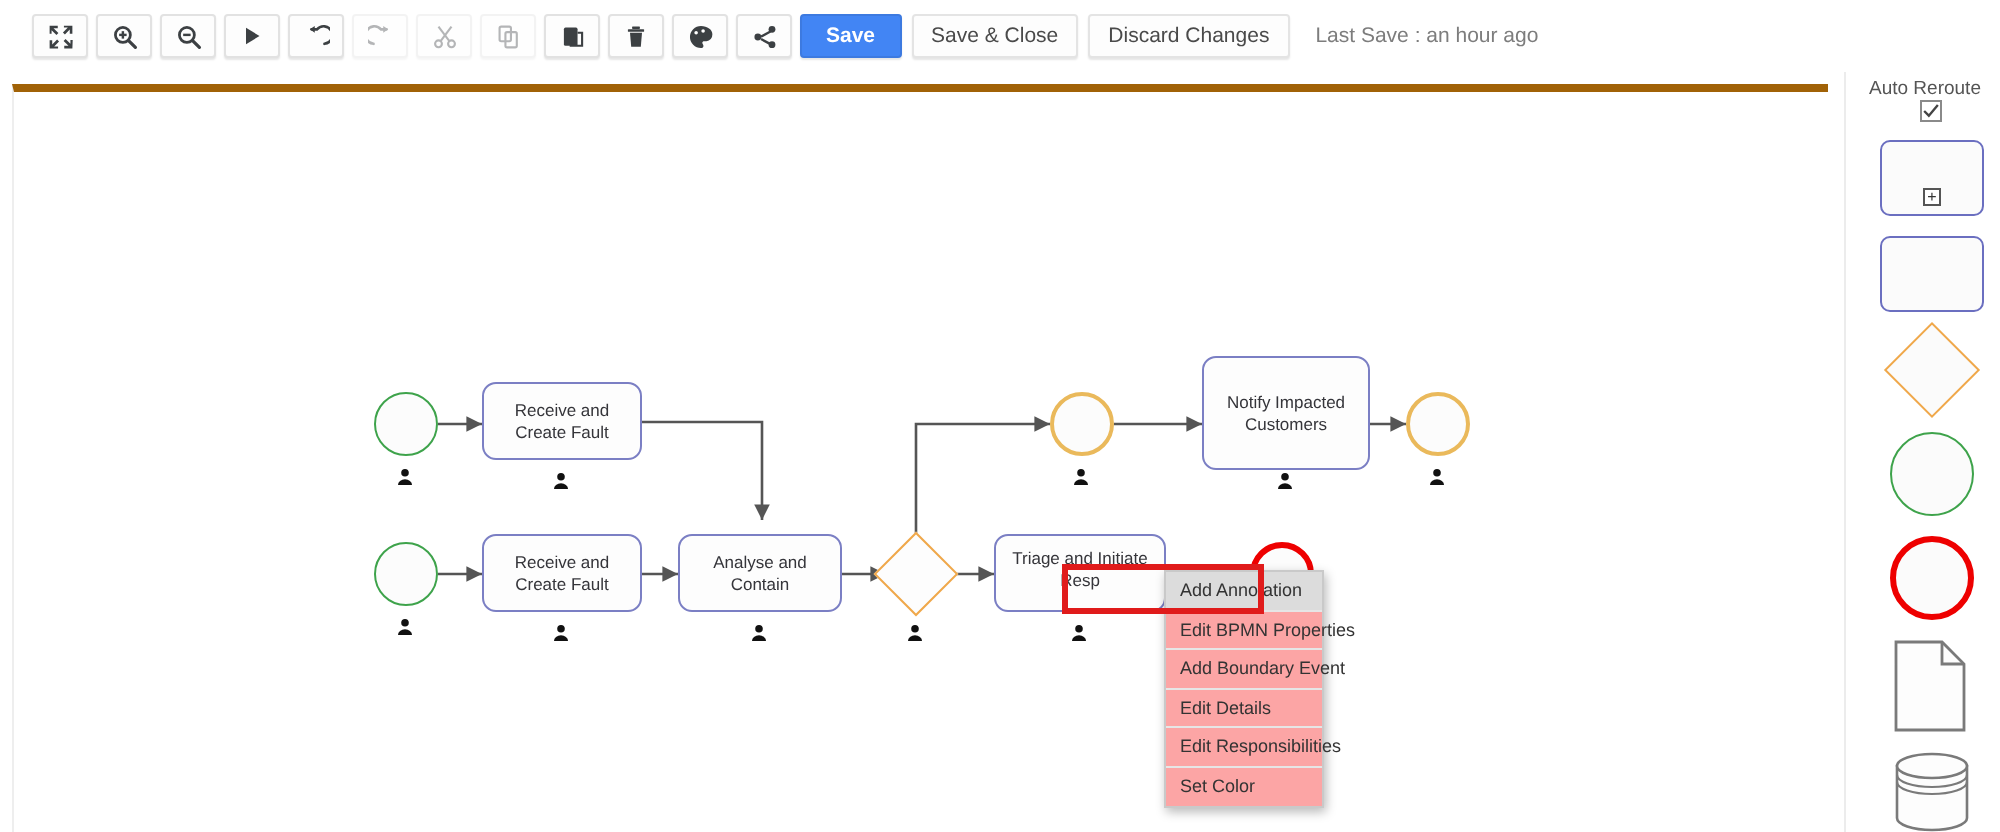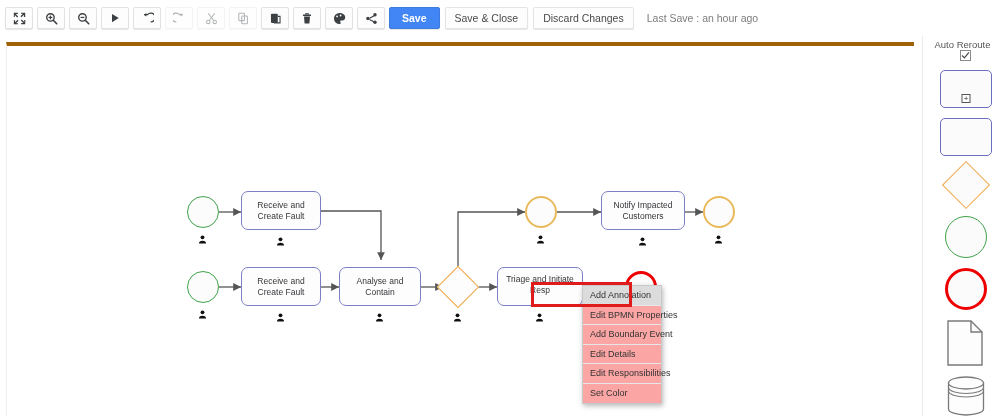--- a/index.html
+++ b/index.html
@@ -11,21 +11,21 @@
     overflow: hidden;
   }
   #app { position: relative; width: 1000px; height: 416px; background: #fff; }
 
   
   #toolbar {
     position: absolute; left: 0; top: 0;
     width: 1000px; height: 36px;
     background: #ffffff;
     display: flex; align-items: center;
-    padding-left: 5px;
+    padding-left: 16px;
     z-index: 30;
   }
   .tb-btn {
     width: 28px; height: 22px;
     margin-right: 4px;
     background: #fdfdfd;
     border: 1px solid #e2e2e2;
     border-radius: 2px;
     box-shadow: 0 1px 1px rgba(0,0,0,0.10);
     display: flex; align-items: center; justify-content: center;
@@ -410,21 +410,21 @@
     </div>
 
     <div class="node event inter" style="left:518px;top:150px;width:32px;height:32px;"></div>
     <div class="person" style="left:529px;top:184px;">
       <svg width="9" height="9" viewBox="0 0 10 10">
           <circle cx="5" cy="2.6" r="2.1" fill="#111"></circle>
           <path d="M1.1 9.4a3.9 3.1 0 0 1 7.8 0z" fill="#111"></path>
         </svg>
     </div>
 
-    <div class="node task" style="left:594px;top:145px;width:84px;height:39px;">Notify Impacted Customers</div>
+    <div class="node task" style="left:594px;top:132px;width:84px;height:57px;">Notify Impacted Customers</div>
     <div class="person" style="left:631px;top:186px;">
       <svg width="9" height="9" viewBox="0 0 10 10">
           <circle cx="5" cy="2.6" r="2.1" fill="#111"></circle>
           <path d="M1.1 9.4a3.9 3.1 0 0 1 7.8 0z" fill="#111"></path>
         </svg>
     </div>
 
     <div class="node event inter" style="left:696px;top:150px;width:32px;height:32px;"></div>
     <div class="person" style="left:707px;top:184px;">
       <svg width="9" height="9" viewBox="0 0 10 10">

